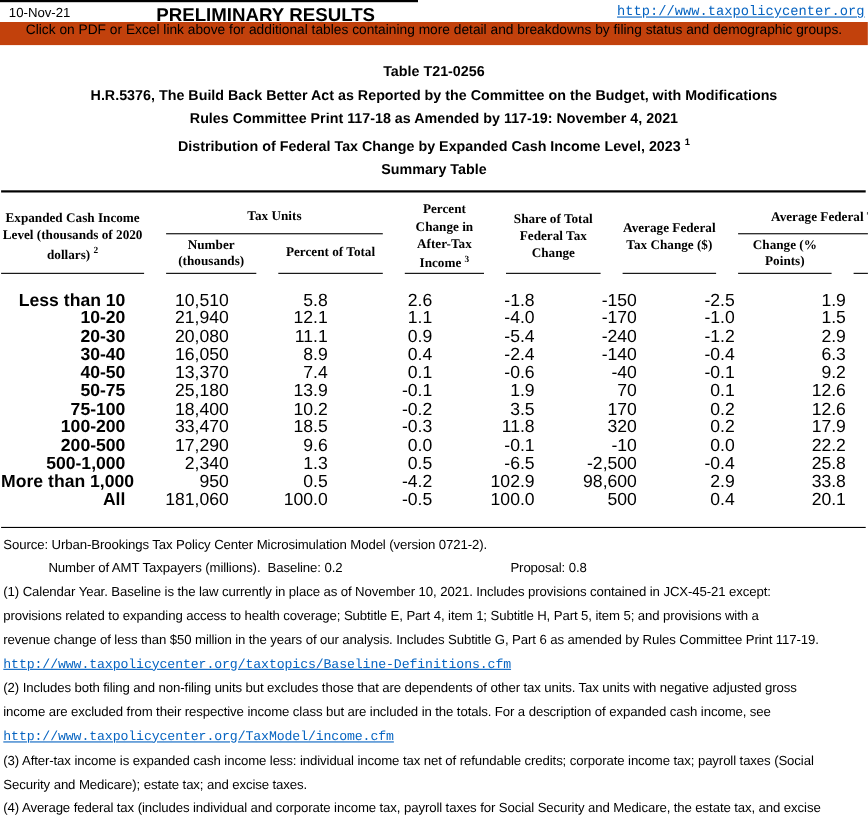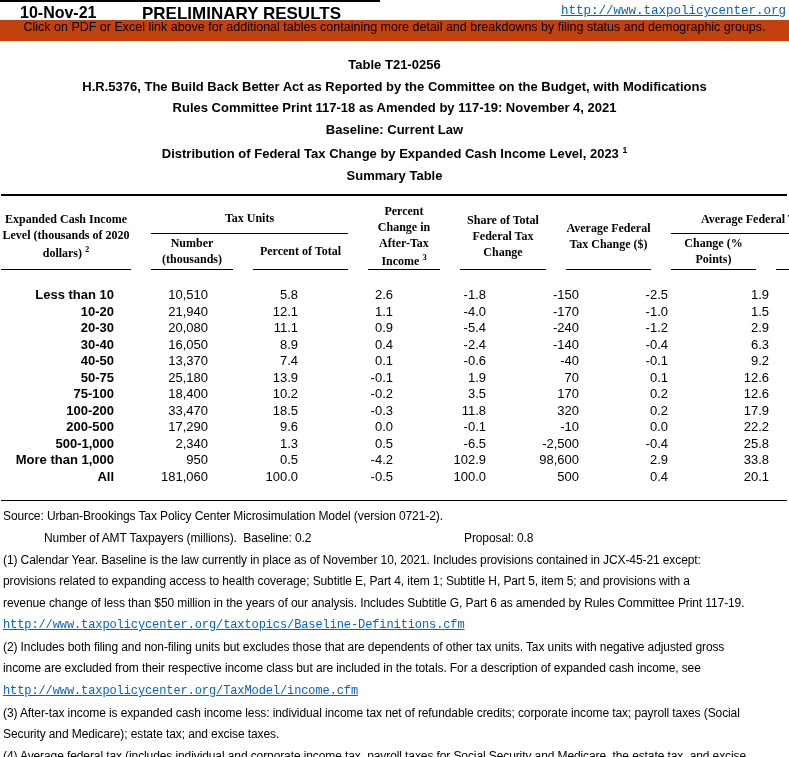--- a/index.html
+++ b/index.html
@@ -5,21 +5,21 @@
   * { box-sizing: border-box; }
   html, body { margin: 0; padding: 0; }
   body {
     width: 789px; height: 757px; background: #ffffff; color: #000;
     font-family: "Liberation Sans", "DejaVu Sans", sans-serif;
     position: relative; overflow: hidden;
   }
   
   .topline { position: absolute; top: 0; left: 0; width: 380px; height: 2px; background: #000; }
   .topbar { position: relative; height: 20px; }
-  .date { position: absolute; left: 8px; top: 4px; font-size: 16px; font-weight: bold; margin-left: 12px; }
+  .date { position: absolute; left: 8px; top: 4px; font-size: 12px; font-weight: normal; }
   .prelim { position: absolute; left: 142px; top: 4px; font-size: 17px; font-weight: bold; }
   .toplink { position: absolute; right: 3px; top: 4px; font-size: 12.5px; }
   a.link, a.toplink { color: #0563C1; text-decoration: underline; cursor: pointer; font-family: Liberation Mono, monospace; }
   
   .banner {
     height: 21px; background: #c2410c; display: flex; justify-content: center;
     font-size: 12.5px; font-weight: normal; color: #000;
   }
   
   .titles { margin-top: 13px; text-align: center; font-weight: bold; font-size: 13px; line-height: 21.5px; }
@@ -43,21 +43,21 @@
   .h-share { grid-column: 5; grid-row: 1 / 3; }
   .h-avgchange { grid-column: 6; grid-row: 1 / 3; }
   .h-avgrate { grid-column: 7 / 9; grid-row: 1; }
   .h-ratechange { grid-column: 7; grid-row: 2; }
   .h-rateproposal { grid-column: 8; grid-row: 2; }
   
   .tbody { padding-top: 16px; padding-bottom: 16px; border-bottom: 1.5px solid #000; }
   .trow {
     display: grid; column-gap: 8px;
     grid-template-columns: 130px 82px 95px 72px 86px 85px 85px 95px;
-    height: 16.5px; align-items: center; font-size: 13px;
+    height: 16.5px; align-items: center; font-size: 16px;
   }
   .tcell { text-align: right; white-space: nowrap; }
   .trow .c1 { font-weight: bold; padding-right: 17px; }
   .trow .c2 { padding-right: 13px; }
   .trow .c3 { padding-right: 26px; }
   .trow .c4 { padding-right: 11px; }
   .trow .c5 { padding-right: 12px; }
   .trow .c6 { padding-right: 12px; }
   .trow .c7 { padding-right: 16px; }
   .trow .c8 { padding-right: 18px; }
@@ -80,21 +80,20 @@
 </div>
 
 <div class="banner">
   <span>Click on PDF or Excel link above for additional tables containing more detail and breakdowns by filing status and demographic groups.</span>
 </div>
 
 <div class="titles">
   <div>Table T21-0256</div>
   <div>H.R.5376, The Build Back Better Act as Reported by the Committee on the Budget, with Modifications</div>
   <div>Rules Committee Print 117-18 as Amended by 117-19: November 4, 2021</div>
-  <div>Baseline: Current Law</div>
   <div><span>Distribution of Federal Tax Change by Expanded Cash Income Level, 2023</span> <sup>1</sup></div>
   <div>Summary Table</div>
 </div>
 
 <div class="sheet">
   <div class="thead">
     <div class="hc ub h-income">
       <div><span>Expanded Cash Income Level (thousands of 2020 dollars)</span> <sup>2</sup></div>
     </div>
     <div class="hc ub h-taxunits">Tax Units</div>

